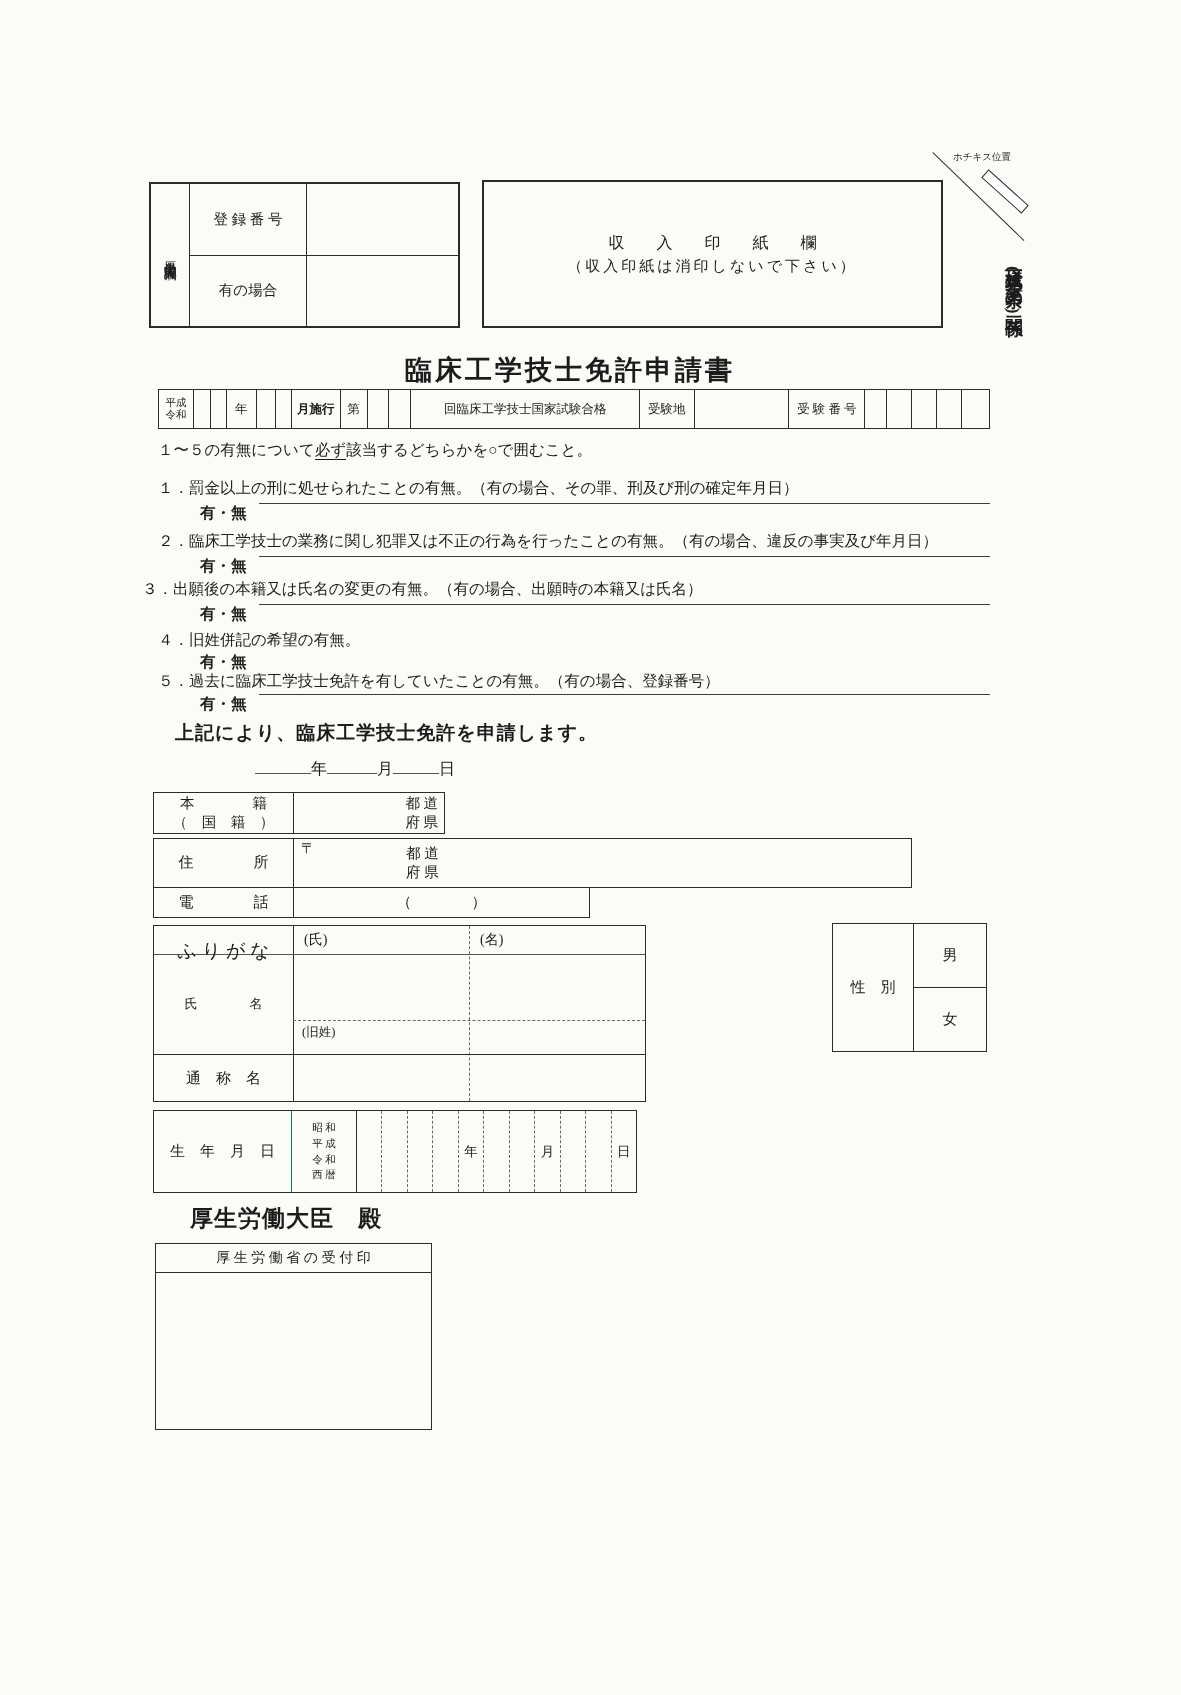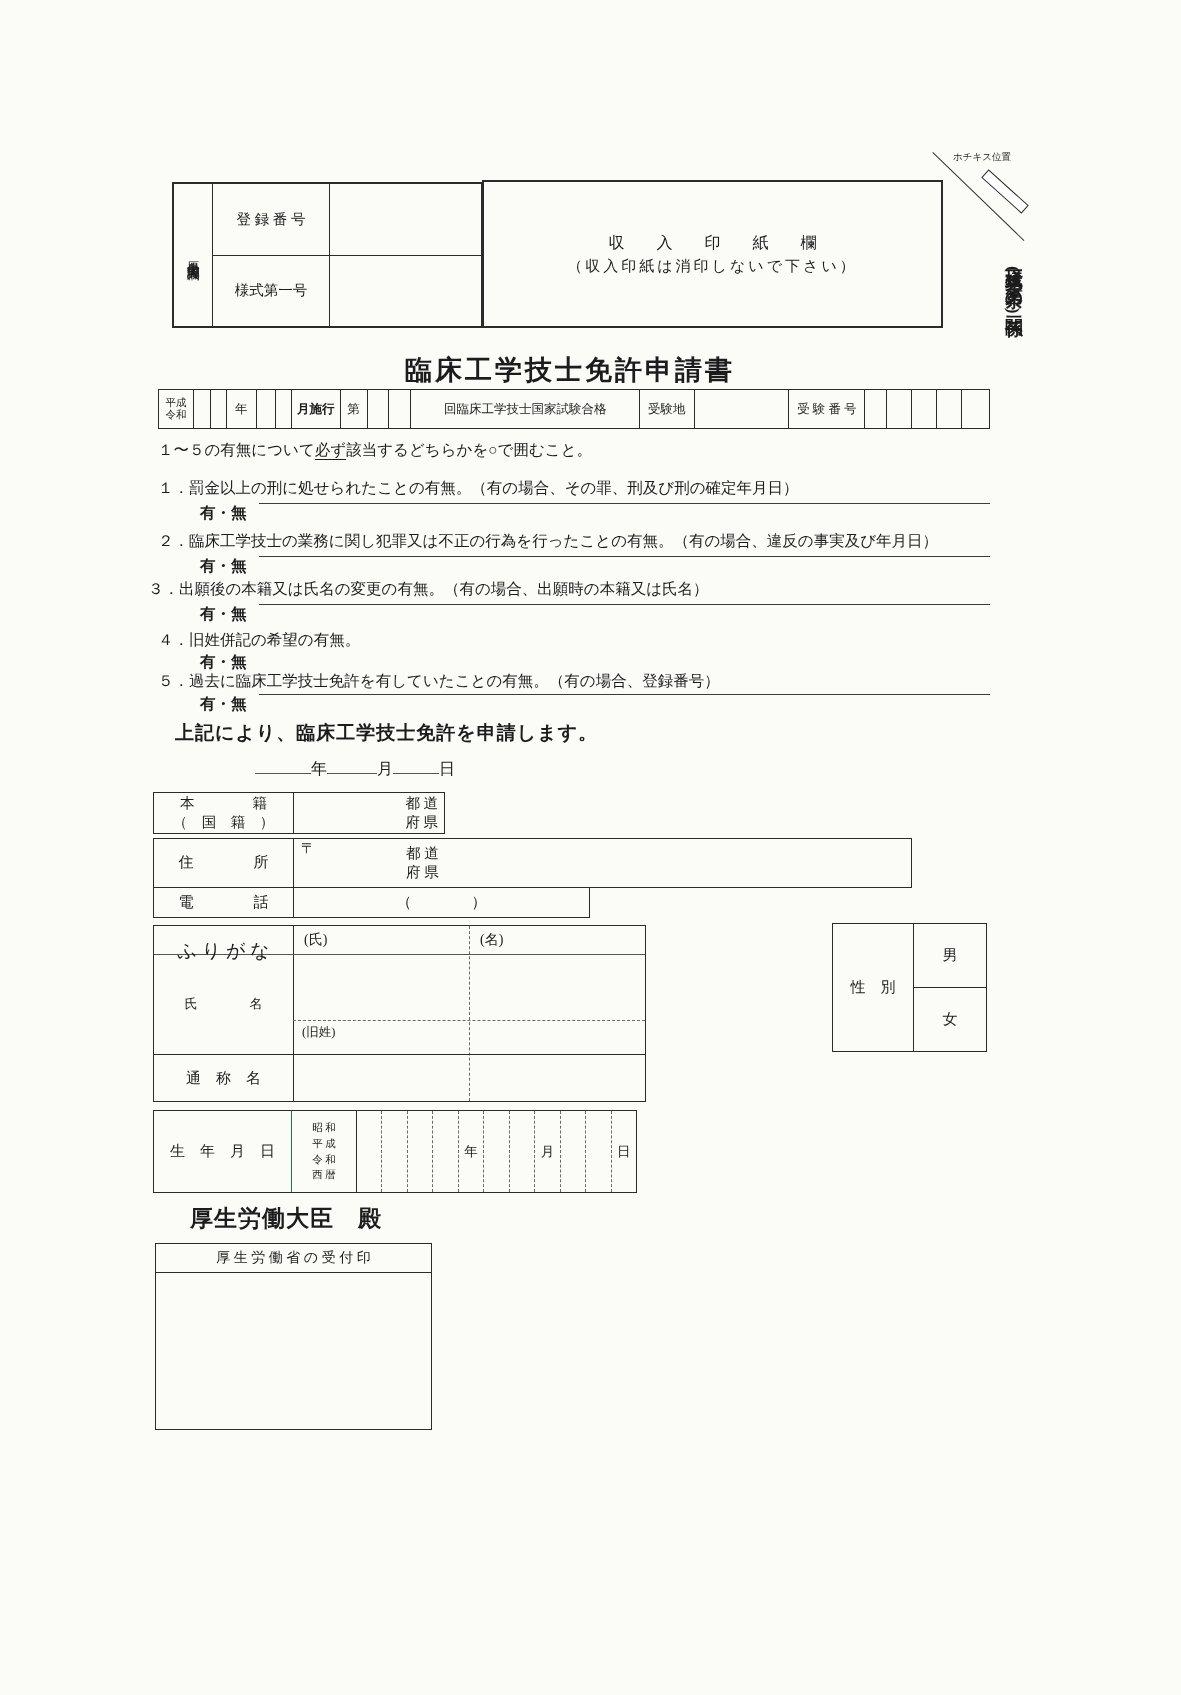--- a/index.html
+++ b/index.html
@@ -58,31 +58,31 @@
   .birth .dcell{flex:1;border-right:1px dashed #6a6a6a;display:flex;align-items:center;justify-content:center;font-size:13.5px;}
   .birth .dcell:last-child{border-right:none;}
   
   .receipt-head{height:29px;border-bottom:1.5px solid #2b2b2b;display:flex;align-items:center;justify-content:center;font-size:14px;box-sizing:border-box;}
 </style>
 </head>
 <body>
 
 <div id="page">
 
-  <div class="abs bx mb" style="left:149px;top:182px;width:311px;height:146px;margin-left:23px;">
+  <div class="abs bx mb" style="left:149px;top:182px;width:311px;height:146px;">
     <div class="mb-side">
         <span>厚生労働省記入欄</span>
       </div>
     <div class="mb-rows">
       <div class="mb-row first">
         <div class="mb-lbl">登 録 番 号</div>
         <div class="mb-val"></div>
       </div>
       <div class="mb-row">
-        <div class="mb-lbl">様式第一号</div>
+        <div class="mb-lbl">有の場合</div>
         <div class="mb-val"></div>
       </div>
     </div>
   </div>
 
   <div class="abs bx stamp" style="left:482px;top:180px;width:461px;height:148px;">
     <div class="l1">収　　入　　印　　紙　　欄</div>
     <div class="l2">（収入印紙は消印しないで下さい）</div>
   </div>
 
@@ -128,21 +128,21 @@
     <span class="yn">有・無</span>
     <span class="fill"></span>
   </div>
 
   <div class="abs item" style="left:158px;top:531px;">２．臨床工学技士の業務に関し犯罪又は不正の行為を行ったことの有無。（有の場合、違反の事実及び年月日）</div>
   <div class="abs ynrow" style="left:200px;top:556px;width:790px;">
     <span class="yn">有・無</span>
     <span class="fill"></span>
   </div>
 
-  <div class="abs item" style="left:148px;top:579px;">３．出願後の本籍又は氏名の変更の有無。（有の場合、出願時の本籍又は氏名）</div>
+  <div class="abs item" style="left:142px;top:579px;">３．出願後の本籍又は氏名の変更の有無。（有の場合、出願時の本籍又は氏名）</div>
   <div class="abs ynrow" style="left:200px;top:604px;width:790px;">
     <span class="yn">有・無</span>
     <span class="fill"></span>
   </div>
 
   <div class="abs item" style="left:158px;top:630px;">４．旧姓併記の希望の有無。</div>
   <div class="abs ynrow" style="left:200px;top:652px;width:790px;">
     <span class="yn">有・無</span>
   </div>
 

